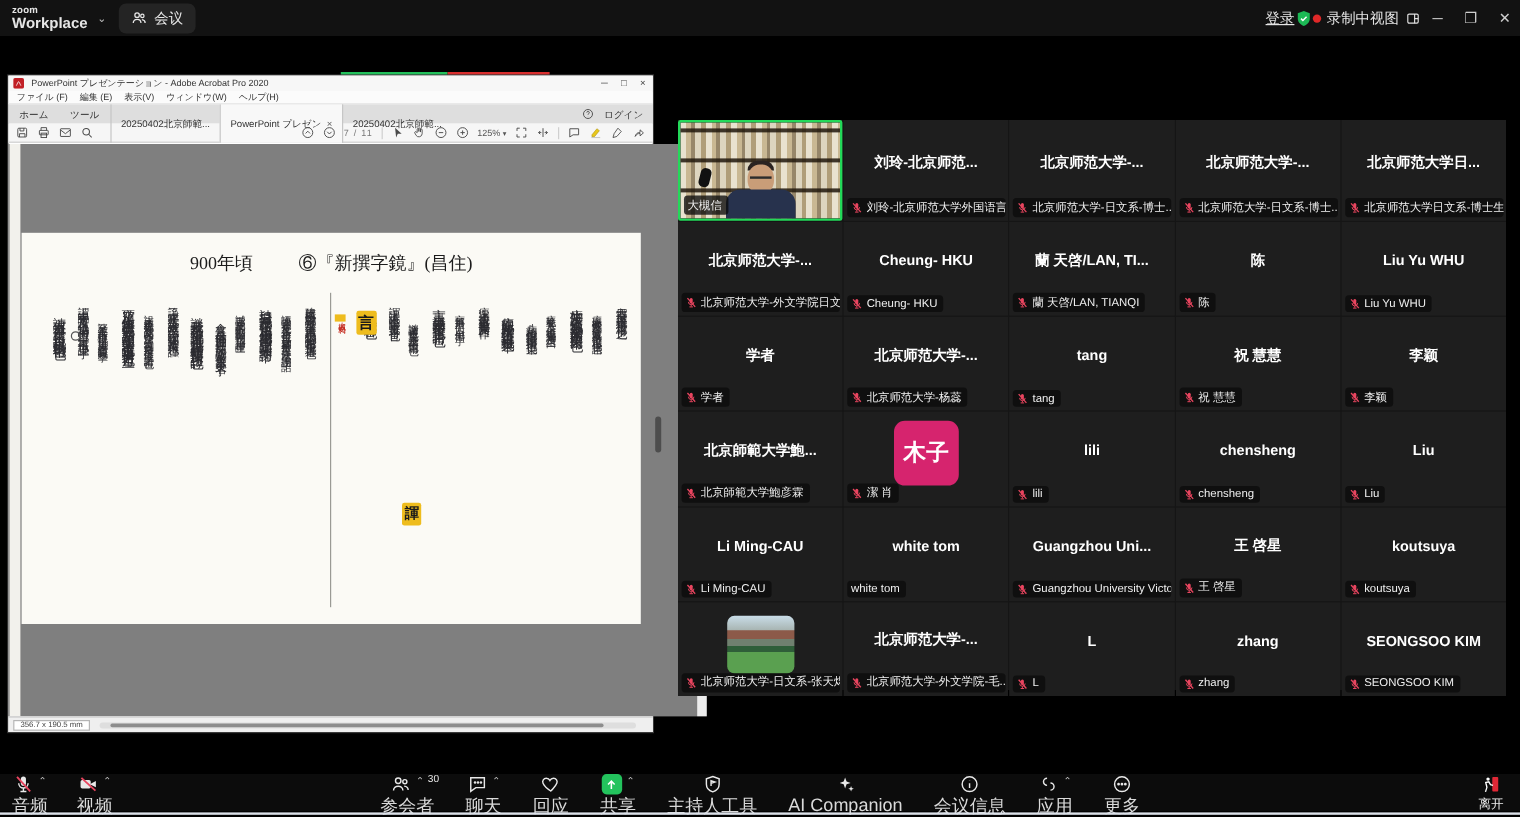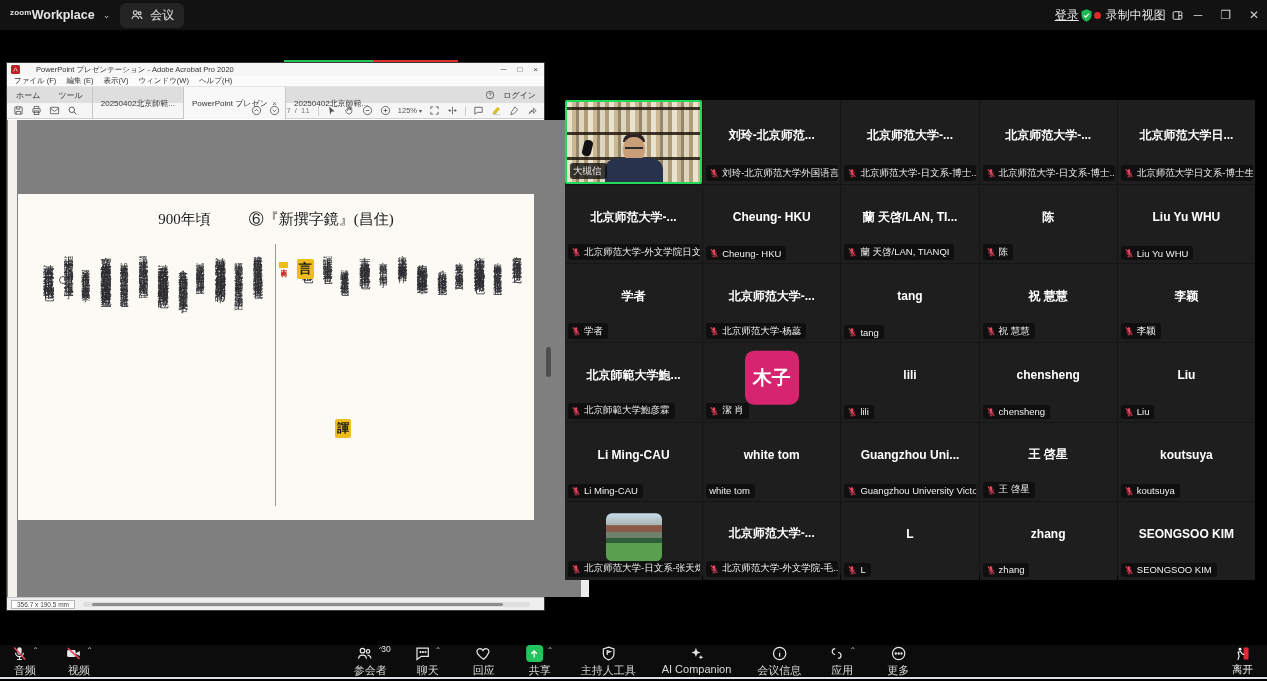--- a/index.html
+++ b/index.html
@@ -4,21 +4,21 @@
 <style>
   * { margin:0; padding:0; box-sizing:border-box; }
   html,body { width:1267px; height:681px; background:#000; overflow:hidden;
     font-family:"Liberation Sans", sans-serif; -webkit-font-smoothing:antialiased; }
   .ic { display:inline-flex; align-items:center; justify-content:center; }
   .ic svg { display:block; }
 
   
   .topbar { position:absolute; left:0; top:0; width:1267px; height:30px; background:#121212;
     display:flex; align-items:center; color:#e6e6e6; }
-  .tb-logo { display:flex; line-height:1; margin-left:10px;justify-content:center; }
+  .tb-logo { display:flex; flex-direction:column; line-height:1; margin-left:10px;justify-content:center; }
   .tb-logo .l1 { font-size:8px; font-weight:bold; letter-spacing:.2px; }
   .tb-logo .l2 { font-size:12.5px; font-weight:bold; }
   .tb-chev { color:#bbb; font-size:9px; margin:0 10px 0 8px; }
   .tb-meeting { display:flex; align-items:center; gap:6px; background:#242424; border-radius:6px;
     padding:4px 10px; font-size:12px; }
   .tb-pill { position:absolute; left:255px; top:4px; width:162px; height:22px; background:#2d2d2d;
     border-radius:6px; display:flex; align-items:center; gap:6px; padding:0 6px; font-size:11.5px; }
   .tb-pill .thumb { width:15px; height:13px; border-radius:3px;
     background:linear-gradient(135deg,#b9a888 0 45%,#6d6355 45% 70%,#3e3a33 70% 100%); }
   .tb-pill .txt { flex:1; white-space:nowrap; overflow:hidden; }
@@ -32,21 +32,21 @@
 
   
   .strip { position:absolute; top:60px; height:4px; }
   .strip.green { left:284px; width:89px; background:#23c15c; }
   .strip.red { left:373px; width:85px; background:#da2f2f; }
 
   
   .acrobat { position:absolute; left:7px; top:63px; width:537px; height:547px; background:#fff;
     font-family:"Liberation Sans", sans-serif; box-shadow:0 0 0 1px #3a3a3a; }
   .ac-titlebar { height:13px; background:#f7f7f7; display:flex; align-items:center; padding:0 4px;
-    font-size:7.5px; color:#333; gap:16px; }
+    font-size:7.5px; color:#333; gap:6px; }
   .ac-title { flex:1; white-space:nowrap; overflow:hidden; }
   .ac-ctl { display:flex; gap:11px; color:#444; font-size:8px; margin-right:2px; }
   .ac-menubar { height:11px; background:#fbfbfb; display:flex; align-items:center; gap:10px;
     padding:0 7px; font-size:7.5px; color:#333; border-bottom:1px solid #e4e4e4; }
   .ac-tabbar { height:16px; background:#dedede; display:flex; align-items:stretch; font-size:8px; color:#333; }
   .ac-fixedtab { display:flex; align-items:center; padding:0 9px; }
   .doc-tab { display:flex; align-items:center; gap:5px; padding:16px 8px; max-width:102px;
     border-left:1px solid #c6c6c6; color:#333; }
   .doc-tab span.lbl { white-space:nowrap; overflow:hidden; }
   .doc-tab.active { background:#f8f8f8; }
@@ -125,21 +125,21 @@
 
   
   .bottombar { position:absolute; left:0; top:645px; width:1267px; height:31px; background:#0c0c0c;
     color:#e2e2e2; }
   .bb-group { position:absolute; top:0; height:31px; display:flex; align-items:flex-start; gap:24px; }
   #bb-left { left:10px; }
   #bb-center { left:50%; transform:translateX(-50%); gap:26px; }
   .tb-item { position:relative; display:flex; flex-direction:column; align-items:center; gap:1px;
     min-width:30px; cursor:default; }
   .tb-item .irow { display:flex; align-items:flex-start; gap:4px; height:17px; }
-  .tb-item .lbl { font-size:11px; color:#dadada; white-space:nowrap; }
+  .tb-item .lbl { font-size:15px; color:#dadada; white-space:nowrap; }
   .tb-item .chev { font-size:8px; color:#bdbdbd; margin-top:1px; }
   .tb-item .badge { position:absolute; top:-1px; right:-4px; font-size:8.5px; color:#e8e8e8; }
   .share-box { width:17px; height:17px; border-radius:4px; background:#23c35d; display:flex;
     align-items:center; justify-content:center; }
   .leave { position:absolute; right:14px; top:0; display:flex; flex-direction:column; align-items:center; gap:1px; }
   .leave .lbl { font-size:10.5px; color:#eaeaea; }
   .bottom-line { position:absolute; left:0; top:677px; width:1267px; height:2px; background:#dbe0e8; }
 </style>
 </head>
 <body>

